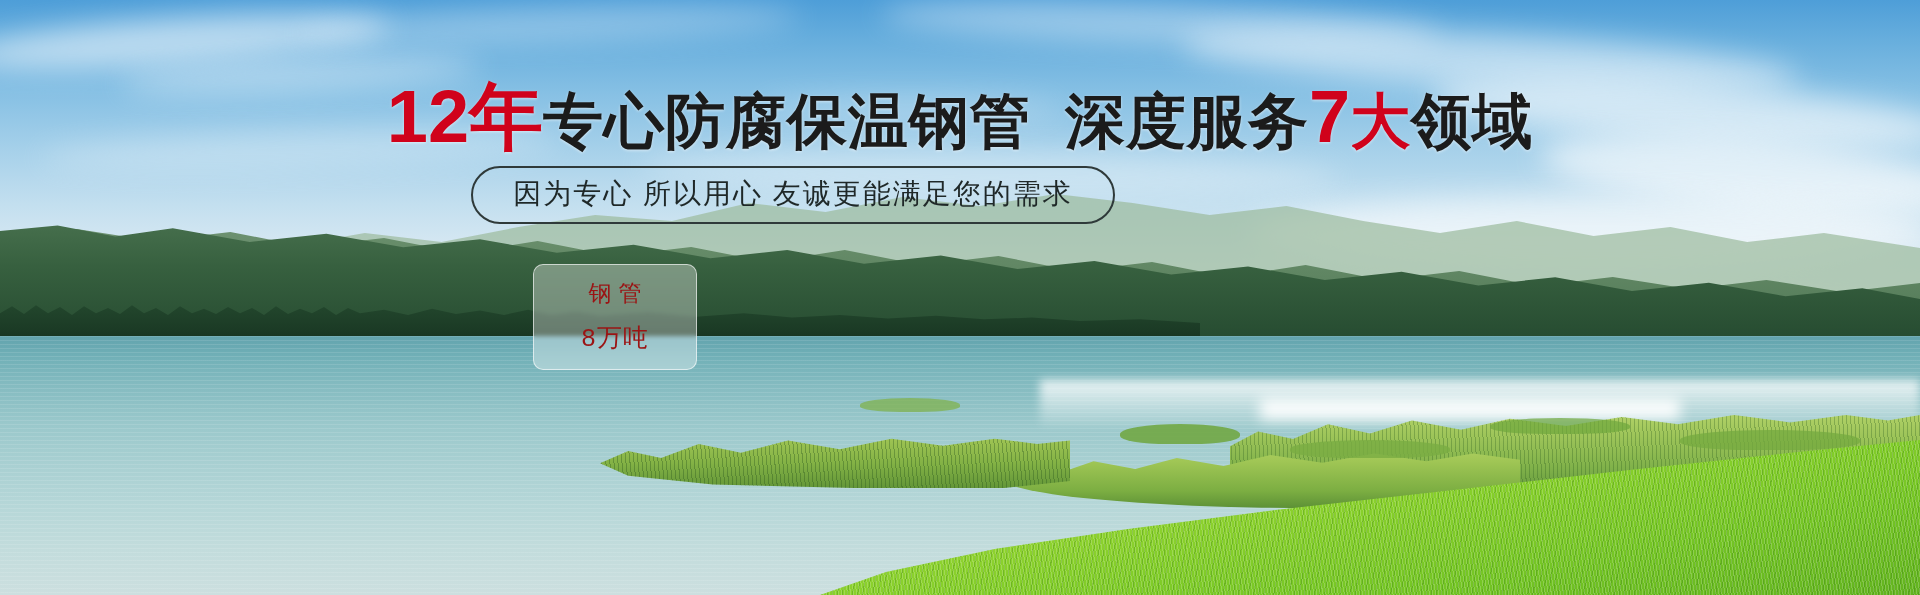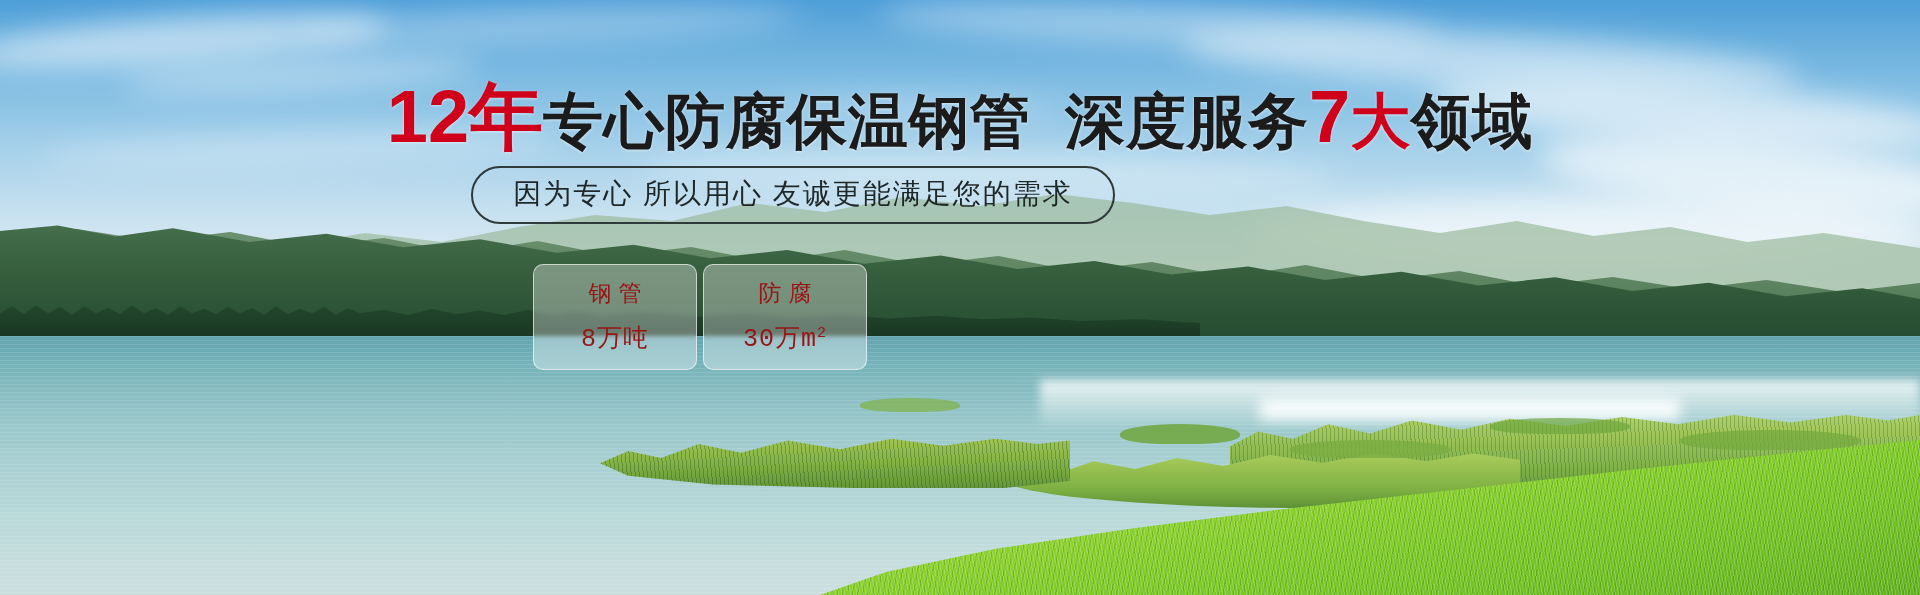--- a/index.html
+++ b/index.html
@@ -367,21 +367,17 @@
     <div class="subtitle">因为专心 所以用心  友诚更能满足您的需求</div>
   </div>
 
   <div class="cards">
 
     <div class="card">
       <div class="c-label">钢管</div>
       <div class="c-value"><span>8万吨</span><sup></sup></div>
     </div>
 
-    <div class="card">
-      <div class="c-label">防腐</div>
-      <div class="c-value"><span>30万m</span><sup>2</sup></div>
-    </div>
 
 
   </div>
 
 </div>
 
 </body></html>

